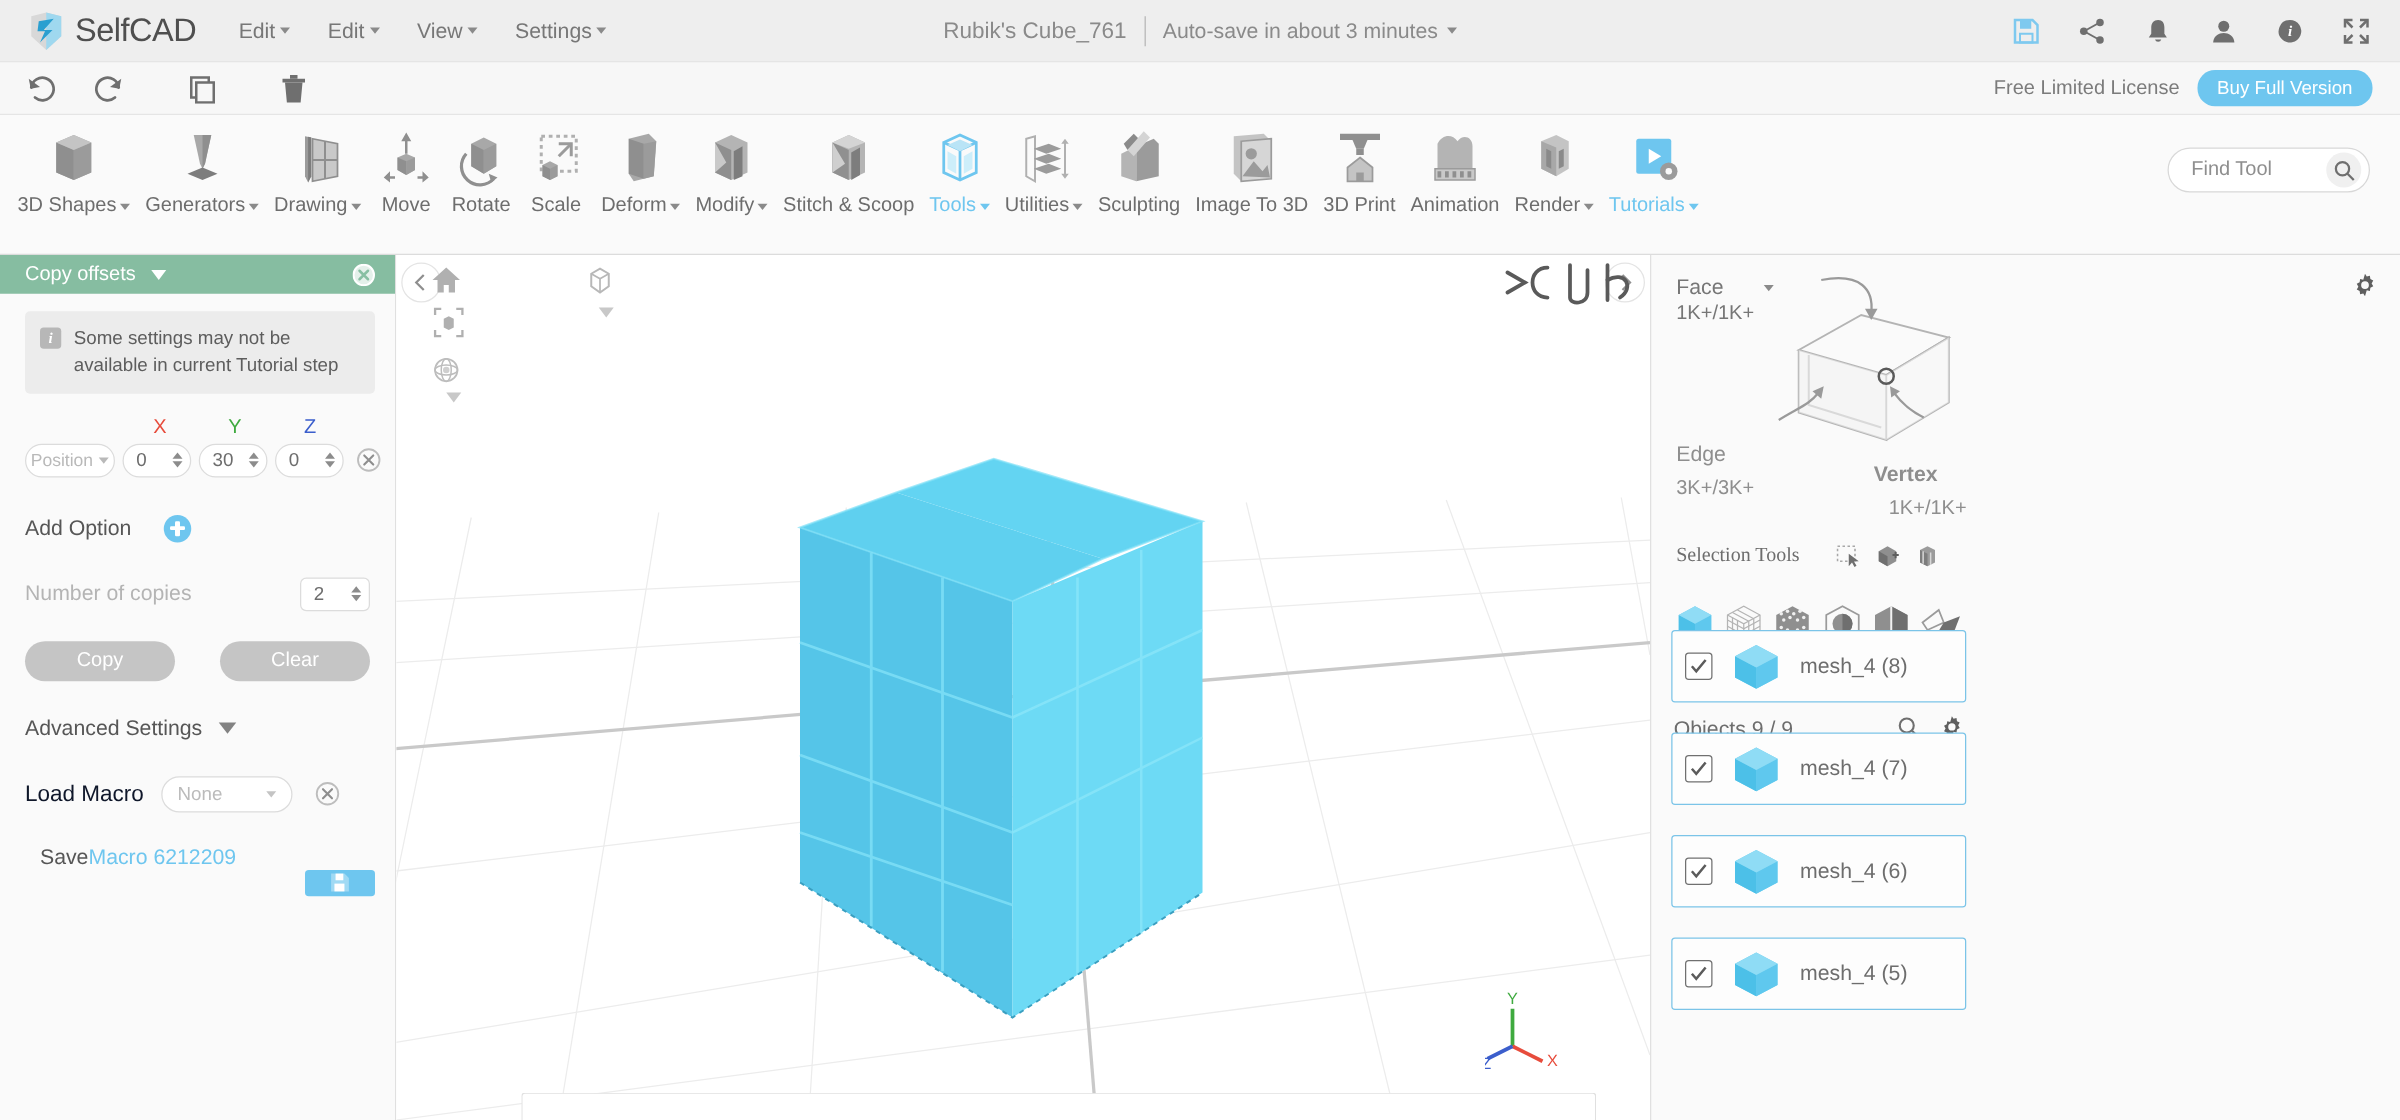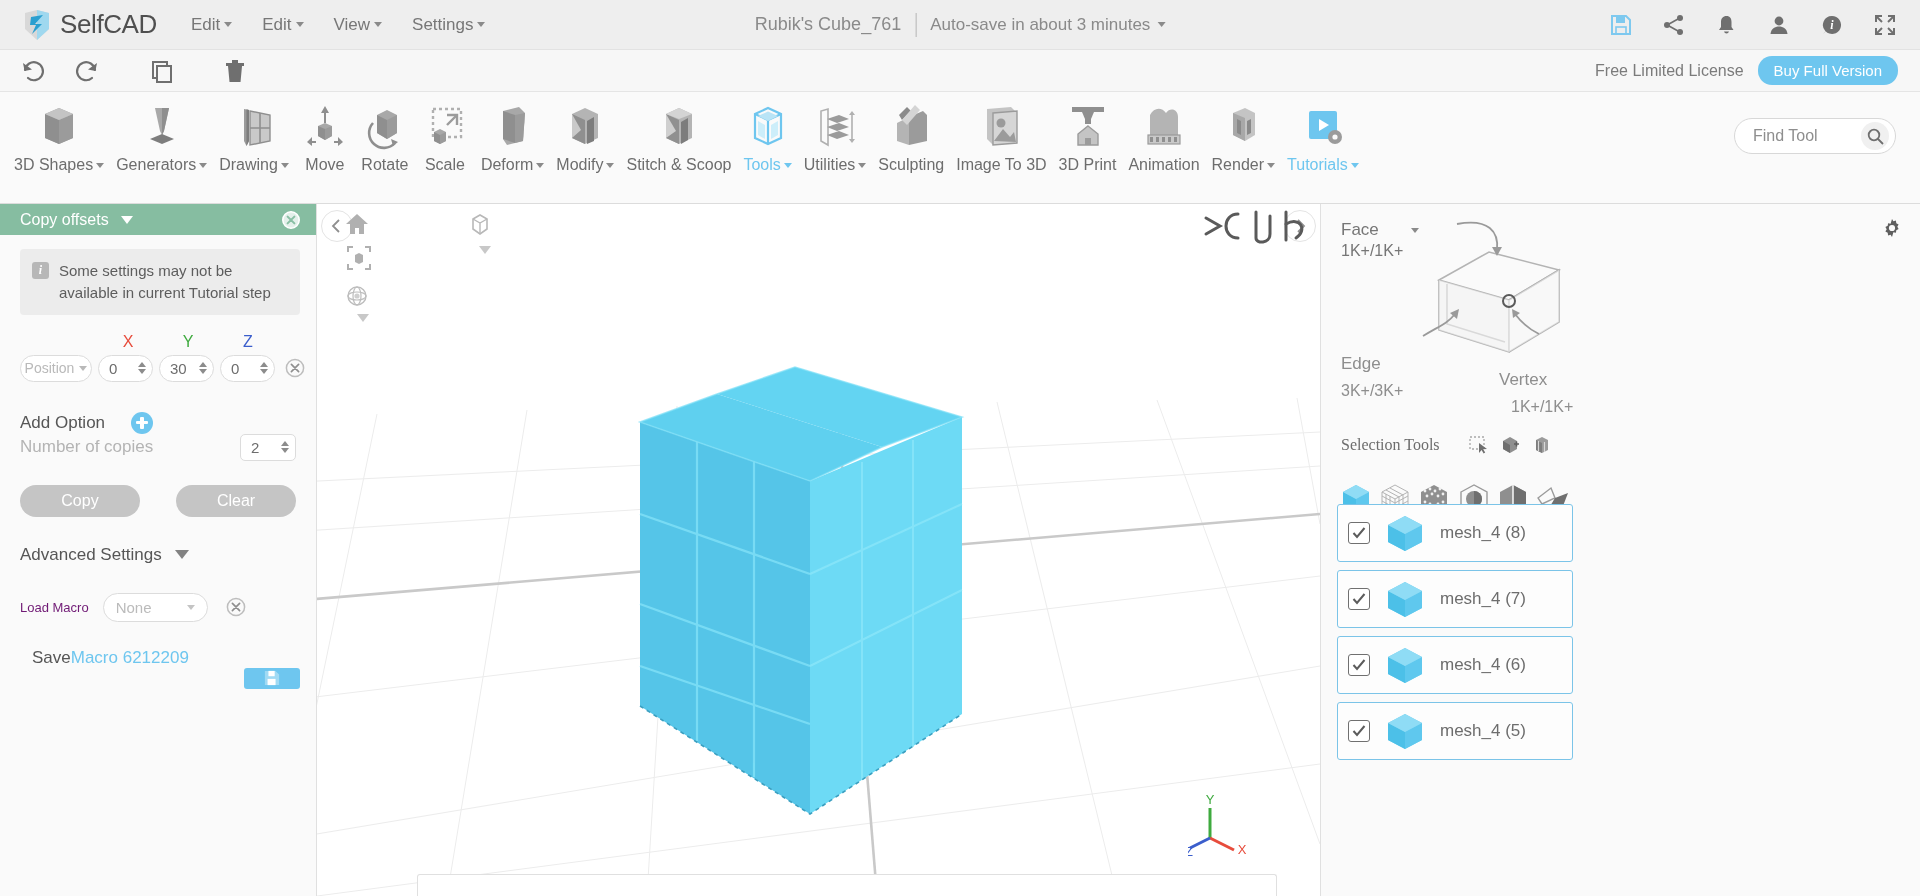--- a/index.html
+++ b/index.html
@@ -158,21 +158,21 @@
   .plus-btn {
     width: 22px; height: 22px; border-radius: 50%; background: #6ec6ef;
     display: flex; align-items: center; justify-content: center; cursor: pointer;
   }
   .plus-btn::before { content: ""; position: absolute; width: 12px; height: 3.5px; background: #fff; border-radius: 1px; }
   .plus-btn::after { content: ""; position: absolute; width: 3.5px; height: 12px; background: #fff; border-radius: 1px; }
   .plus-wrap { position: relative; display: flex; align-items: center; justify-content: center; }
 
   .copies-row {
     display: flex; align-items: center; justify-content: space-between;
-    padding: 0 20px 0 20px; 
+    padding: 0 20px 0 20px; margin-top: 28px;
   }
   .copies-label { font-size: 17px; color: #b4b4b4; }
   .copies-field {
     width: 56px; height: 27px; border: 1px solid #dcdcdc; border-radius: 5px;
     background: #fff; display: flex; align-items: center;
     justify-content: space-between; padding: 0 6px 0 10px;
   }
 
   .btn-row { display: flex; gap: 36px; padding: 0 20px; margin-top: 24px; }
   .pill-btn {
@@ -180,21 +180,21 @@
     border: none; color: #fff; font-size: 16px; cursor: pointer;
     font-family: "Liberation Sans", sans-serif;
   }
 
   .adv-row { display: flex; align-items: center; gap: 13px; padding-left: 20px; margin-top: 28px; cursor: pointer; }
   .adv-label { font-size: 17px; color: #565656; }
   .adv-caret { width: 0; height: 0; border-left: 7px solid transparent;
                border-right: 7px solid transparent; border-top: 9px solid #828282; }
 
   .macro-row { display: flex; align-items: center; gap: 14px; padding-left: 20px; margin-top: 28px; }
-  .macro-label { font-size: 13px; color: #701a75; }
+  .macro-label { font-size: 18px; color: #0f172a; }
   .macro-select {
     width: 105px; height: 29px; border: 1px solid #dcdcdc; border-radius: 15px;
     background: #fff; display: flex; align-items: center; justify-content: space-between;
     padding: 0 12px; font-size: 15px; color: #bbb; cursor: pointer;
   }
   .macro-select .caret { border-top-color: #c4c4c4; }
 
   .save-row { display: flex; align-items: center; padding-left: 32px; margin-top: 26px; }
   .save-label { font-size: 17px; color: #565656; }
   .macro-link { font-size: 17px; color: #6ec6ef; cursor: pointer; }
@@ -247,21 +247,21 @@
   }
   .rp-gear { position: absolute; right: 18px; top: 14px; cursor: pointer; }
   .sel-mode { position: absolute; left: 20px; top: 16px; }
   .sel-mode-row { display: flex; align-items: center; gap: 32px; }
   .sel-mode-name { font-size: 17px; color: #767676; }
   .sel-mode-count { font-size: 16px; color: #767676; margin-top: 2px; }
   .label-edge { position: absolute; left: 20px; top: 150px; }
   .label-edge .n { font-size: 17px; color: #8e8e8e; }
   .label-edge .c { font-size: 16px; color: #8e8e8e; margin-top: 8px; }
   .label-vertex { position: absolute; left: 178px; top: 166px; text-align: left; }
-  .label-vertex .n { font-size: 17px; color: #8e8e8e; }
+  .label-vertex .n { font-size: 17px; color: #8e8e8e; font-weight: bold; }
   .label-vertex .c { font-size: 16px; color: #8e8e8e; margin-top: 8px; margin-left: 12px; }
   .iso-box { position: absolute; left: 60px; top: 8px; }
 
   .seltools-row {
     position: absolute; left: 0; top: 232px; width: 250px;
     display: flex; align-items: flex-start; justify-content: space-between;
     padding: 0 20px 0 20px;
     font-family: Liberation Serif, serif;
   }
   .seltools-label { font-size: 16px; color: #6d6d6d; }
@@ -290,21 +290,21 @@
     position: absolute; left: 18px; top: 368px; width: 232px;
     display: flex; align-items: center; justify-content: space-between;
   }
   .objects-label { font-size: 17px; color: #6d6d6d; }
   .objects-tools { display: flex; gap: 16px; align-items: center; }
 
   .obj-list { position: absolute; left: 16px; top: 300px; width: 236px; }
   .obj-item {
     height: 58px; border: 1px solid #7bc4e8; border-radius: 3px;
     background: #fdfdfd; display: flex; align-items: center;
-    padding: 0 10px; margin-bottom: 8px; cursor: pointer; gap: 12px;
+    padding: 0 10px; margin-bottom: 24px; cursor: pointer; gap: 12px;
   }
   .obj-check {
     width: 22px; height: 22px; border: 1.5px solid #707070; border-radius: 3px;
     background: #fff; display: flex; align-items: center; justify-content: center;
     flex-shrink: 0; cursor: pointer;
   }
   .obj-thumb { width: 46px; height: 44px; flex-shrink: 0; }
   .obj-name { font-size: 17px; color: #6d6d6d; }
 </style>
 </head>

